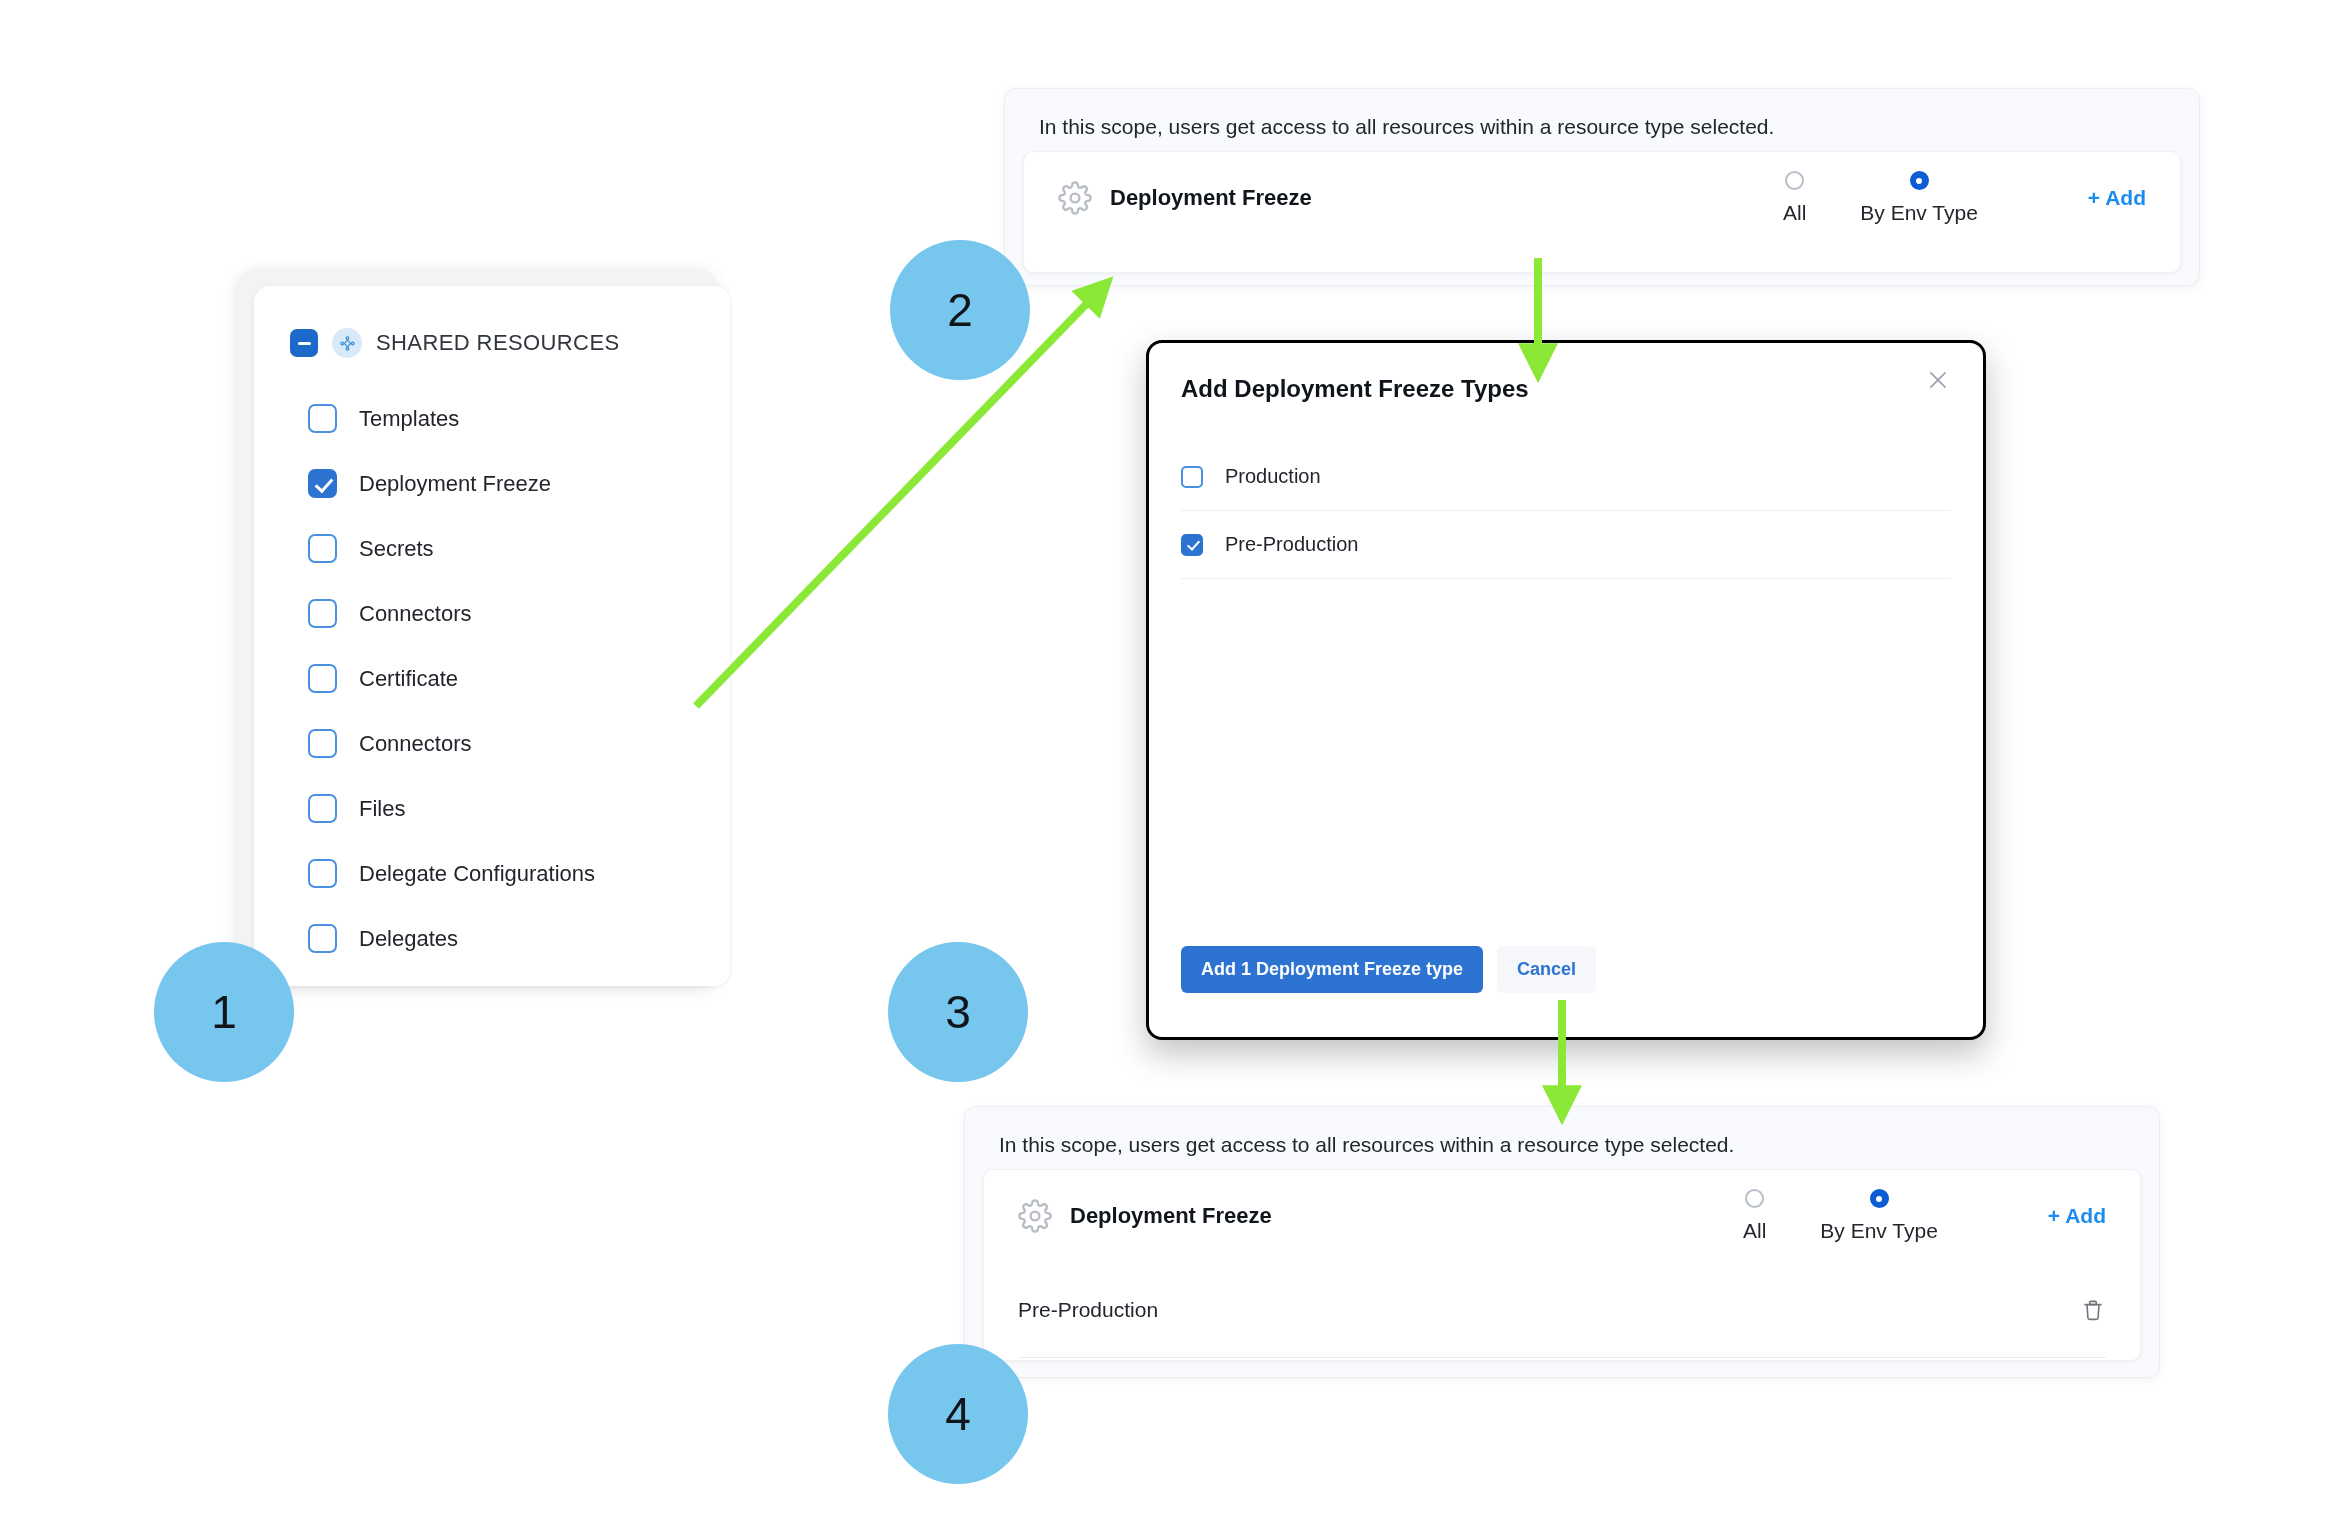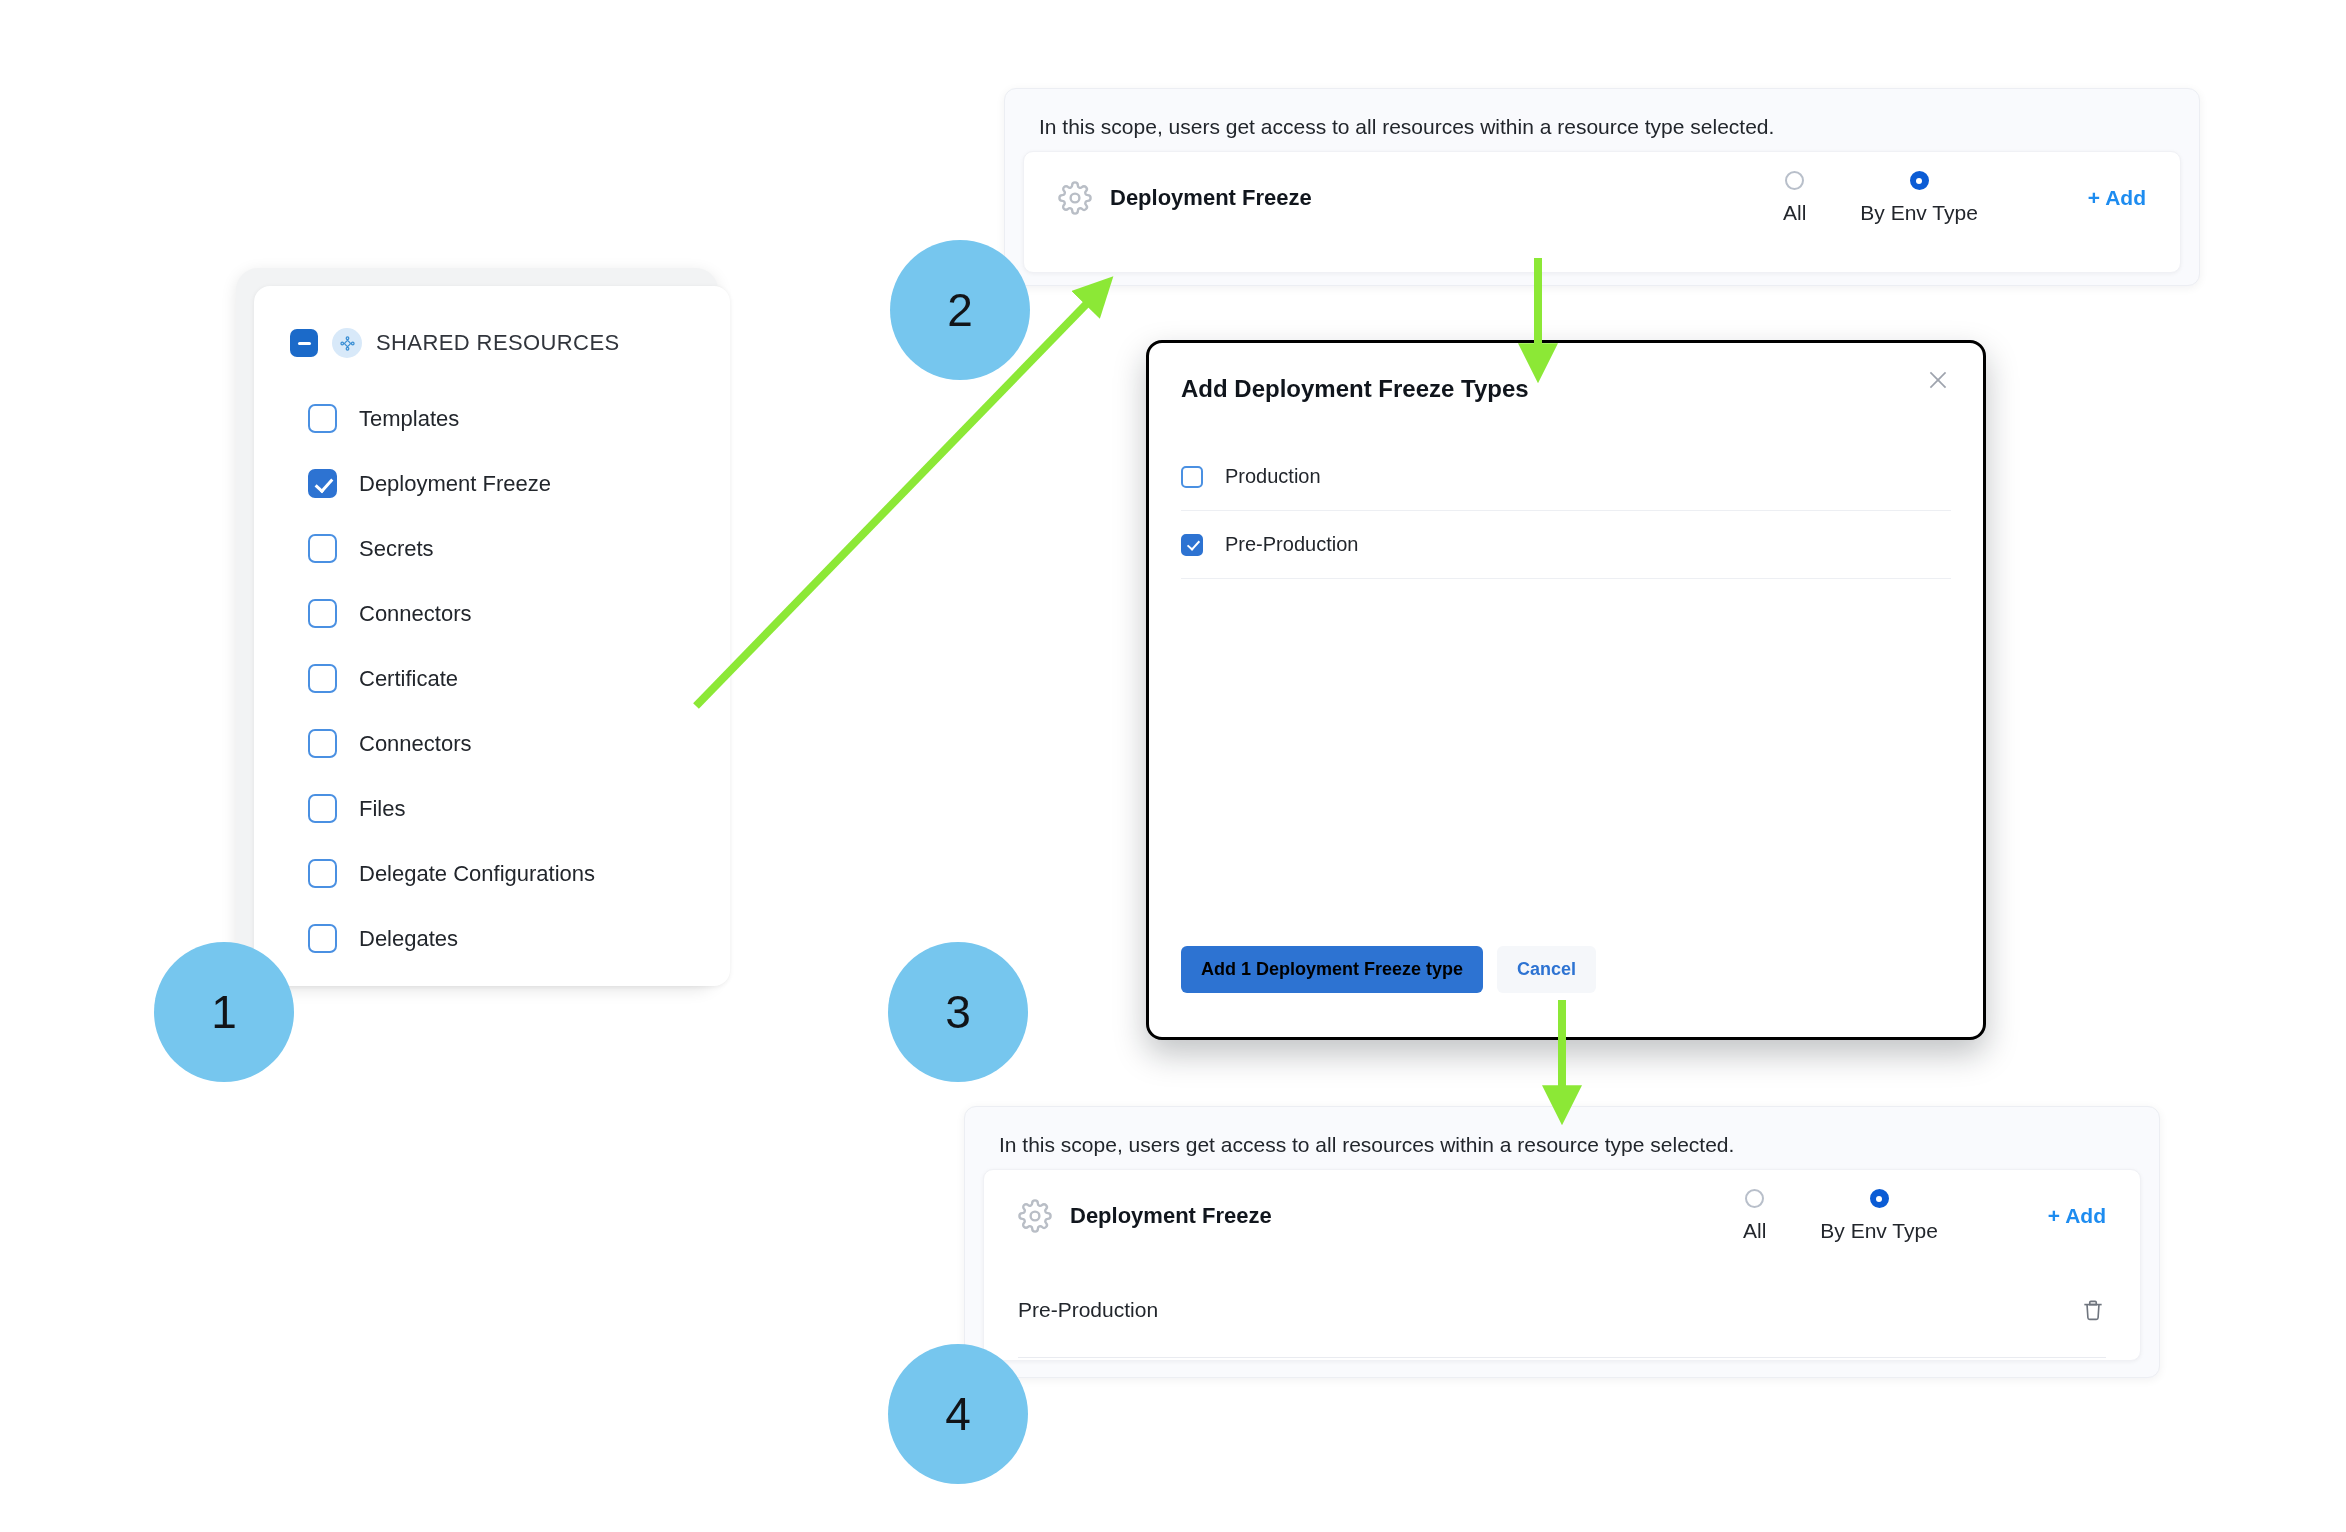--- a/index.html
+++ b/index.html
@@ -184,21 +184,21 @@
     left: 6.5px; top: 2.5px; width: 5px; height: 10px;
     border: solid #fff; border-width: 0 2.5px 2.5px 0;
     transform: rotate(42deg);
   }
   .modal-row-label { font-size: 20px; color: #22262c; }
   .modal-footer {
     position: absolute; left: 32px; bottom: 44px;
     display: flex; align-items: center; gap: 14px;
   }
   .btn-primary {
-    background: #2d73d2; color: #000000;
+    background: #2d73d2; color: #ffffff;
     font-size: 18px; font-weight: 700;
     border: none; border-radius: 6px;
     padding: 13px 20px; cursor: pointer;
     font-family: "Liberation Sans", sans-serif;
     white-space: nowrap;
   }
   .btn-ghost {
     background: #f5f7fa; color: #2d73d2;
     font-size: 18px; font-weight: 700;
     border: none; border-radius: 6px;

